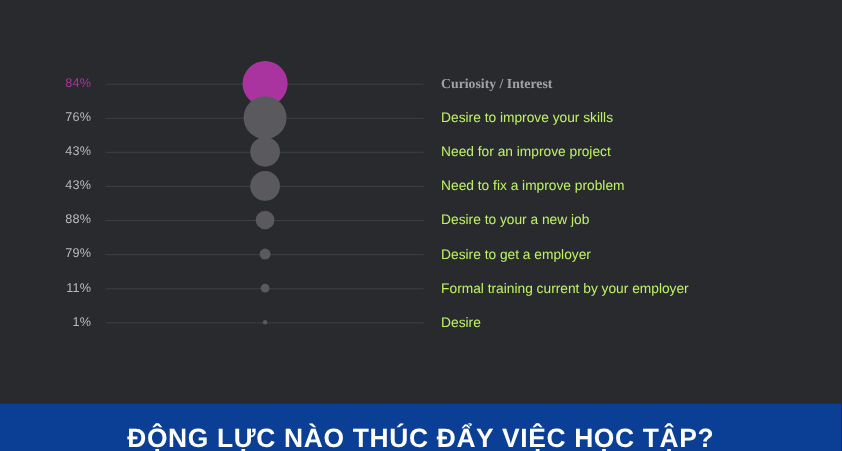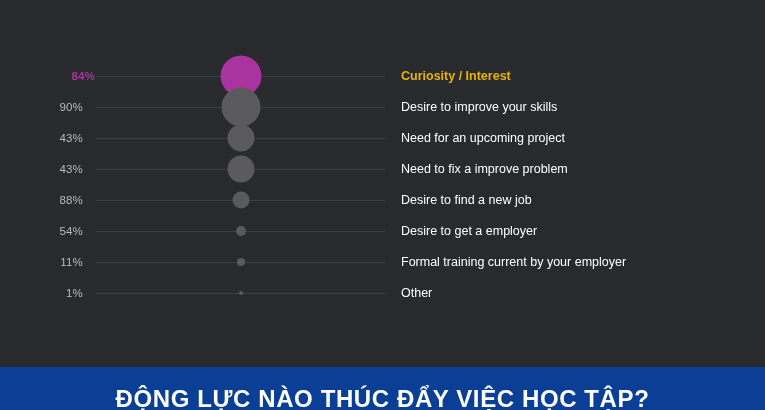--- a/index.html
+++ b/index.html
@@ -50,22 +50,21 @@
     height: 16px;
     line-height: 16px;
     text-align: right;
     font-size: 11.5px;
     color: #b9b9bd;
     letter-spacing: 0.2px;
     white-space: nowrap;
   }
   .row.is-highlight .row-pct {
     color: #a9349f;
-    font-weight: bold;
-    padding-left: 12px;
+    font-weight: normal;
   }
   
   .row-bubble {
     position: absolute;
     border-radius: 50%;
     background: #5a5a5e;
     transform: translate(-50%, -50%);
     left: 241px;
     top: 0;
   }
@@ -73,26 +72,27 @@
     background: #a9349f;
   }
   
   .row-label {
     position: absolute;
     left: 401px;
     top: -9px;
     height: 18px;
     line-height: 18px;
     font-size: 12.5px;
-    color: #ffffff;
+    color: #bef264;
     white-space: nowrap;
   }
   .row.is-highlight .row-label {
-    color: #eab308;
+    color: #a3a3a3;
     font-weight: bold;
+    font-family: Liberation Serif, serif;
   }
   
   #banner {
     position: absolute;
     left: 0;
     top: 367px;
     width: 765px;
     height: 63px;
     background: #0b3f96;
     display: flex;
@@ -116,59 +116,59 @@
   <div id="chart-area">
 
   <div class="row is-highlight" style="top: 76px;">
         <div class="row-line"></div>
         <div class="row-pct">84%</div>
         <div class="row-bubble" style="width: 41px; height: 41px;"></div>
         <div class="row-label">Curiosity / Interest</div>
       </div>
       <div class="row" style="top: 107px;">
         <div class="row-line"></div>
-        <div class="row-pct">90%</div>
+        <div class="row-pct">76%</div>
         <div class="row-bubble" style="width: 39px; height: 39px;"></div>
         <div class="row-label">Desire to improve your skills</div>
       </div>
       <div class="row" style="top: 138px;">
         <div class="row-line"></div>
         <div class="row-pct">43%</div>
         <div class="row-bubble" style="width: 27px; height: 27px;"></div>
-        <div class="row-label">Need for an upcoming project</div>
+        <div class="row-label">Need for an improve project</div>
       </div>
       <div class="row" style="top: 169px;">
         <div class="row-line"></div>
         <div class="row-pct">43%</div>
         <div class="row-bubble" style="width: 27px; height: 27px;"></div>
         <div class="row-label">Need to fix a improve problem</div>
       </div>
       <div class="row" style="top: 200px;">
         <div class="row-line"></div>
         <div class="row-pct">88%</div>
         <div class="row-bubble" style="width: 17px; height: 17px;"></div>
-        <div class="row-label">Desire to find a new job</div>
+        <div class="row-label">Desire to your a new job</div>
       </div>
       <div class="row" style="top: 231px;">
         <div class="row-line"></div>
-        <div class="row-pct">54%</div>
+        <div class="row-pct">79%</div>
         <div class="row-bubble" style="width: 10px; height: 10px;"></div>
         <div class="row-label">Desire to get a employer</div>
       </div>
       <div class="row" style="top: 262px;">
         <div class="row-line"></div>
         <div class="row-pct">11%</div>
         <div class="row-bubble" style="width: 8px; height: 8px;"></div>
         <div class="row-label">Formal training current by your employer</div>
       </div>
       <div class="row" style="top: 293px;">
         <div class="row-line"></div>
         <div class="row-pct">1%</div>
         <div class="row-bubble" style="width: 4px; height: 4px;"></div>
-        <div class="row-label">Other</div>
+        <div class="row-label">Desire</div>
       </div>
     </div>
 
   <div id="banner">
     <div id="banner-title">ĐỘNG LỰC NÀO THÚC ĐẨY VIỆC HỌC TẬP?</div>
   </div>
 
 </div>
 
 </body></html>

